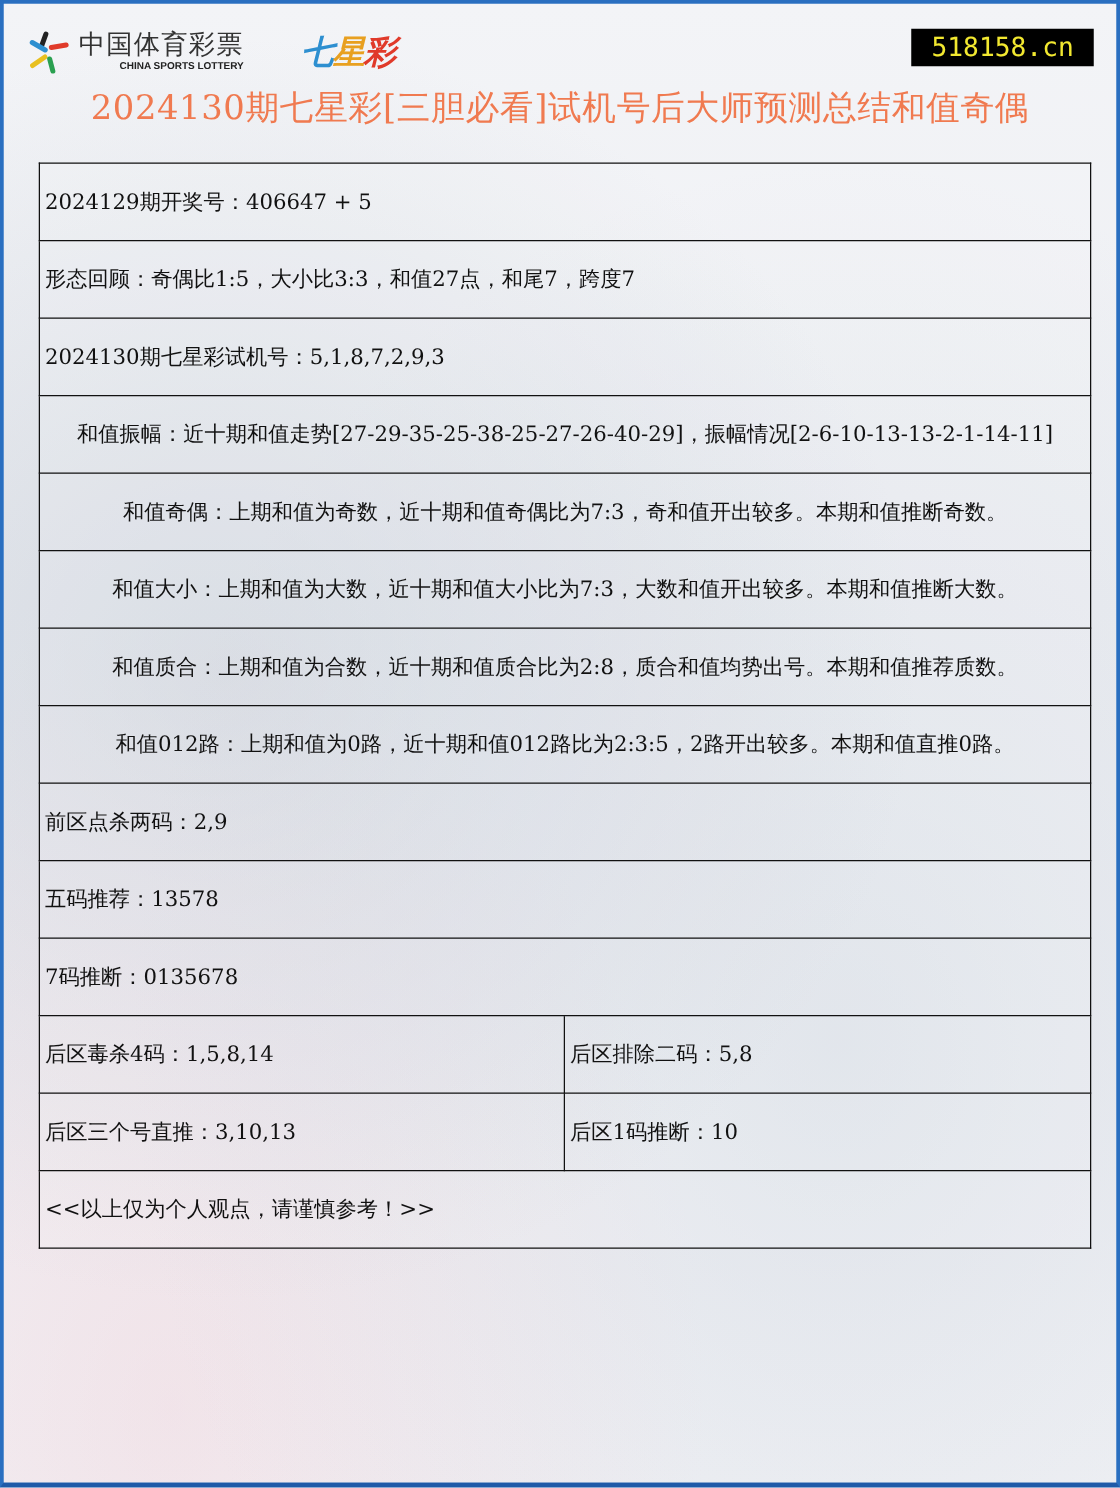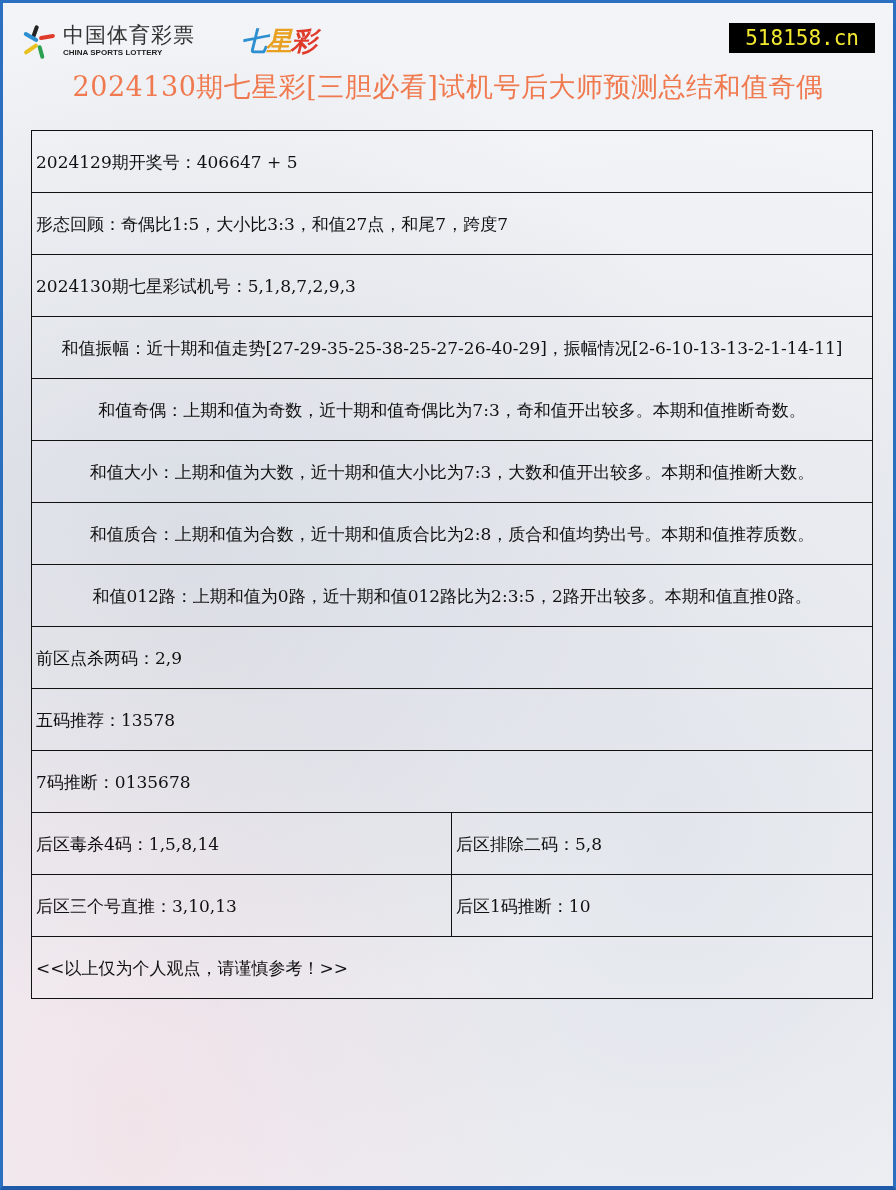--- a/index.html
+++ b/index.html
@@ -20,21 +20,21 @@
     }
     .header { position: absolute; left: 0; top: 0; width: 100%; height: 125px; }
     .logo {
       position: absolute; left: 18px; top: 18px; height: 40px;
       display: flex; align-items: center;
     }
     .logo-mark { width: 36px; height: 36px; position: relative; margin-right: 6px; }
     .logo-mark span { position: absolute; display: block; width: 16px; height: 4px; border-radius: 2px; }
     .logo-text { display: flex; flex-direction: column; line-height: 1; margin-right: 2px; }
     .logo-cn { font-family: "DejaVu Sans", sans-serif; font-size: 21px; color: #333; letter-spacing: 1px; }
-    .logo-en { font-family: "Liberation Sans", sans-serif; font-size: 8px; font-weight: bold; color: #222; margin-top: 3px; }
+    .logo-en { font-family: "Liberation Sans", sans-serif; font-size: 8px; font-weight: bold; color: #222; margin-top: 3px; text-align: right; }
     .logo-game { font-family: "DejaVu Sans", sans-serif; font-weight: bold; font-style: italic; font-size: 26px; letter-spacing: -1px; margin-left: 44px; }
     .logo-game .c1 { color: #2d8fd0; }
     .logo-game .c2 { color: #e8a020; }
     .logo-game .c3 { color: #e03a2a; }
     .site-badge {
       position: absolute; right: 18px; top: 20px;
       background: #000; color: #f2e830;
       font-family: "DejaVu Sans Mono", "Liberation Mono", monospace;
       font-size: 21px; padding: 4px 16px; line-height: 22px;
     }

